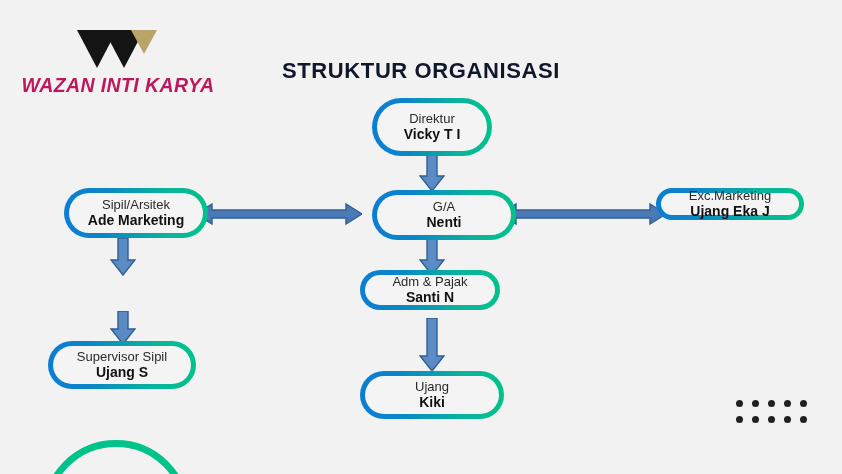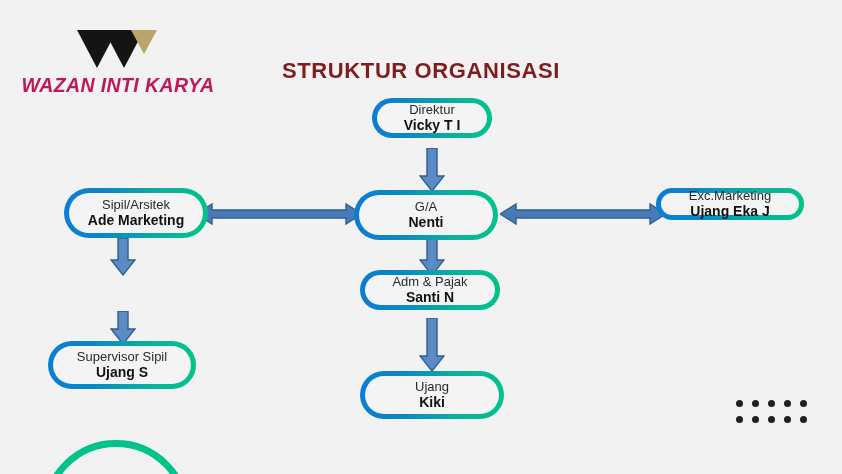--- a/index.html
+++ b/index.html
@@ -103,21 +103,21 @@
   
   .chart-title {
     position: absolute;
     left: 0;
     top: 58px;
     width: 842px;
     text-align: center;
     font-size: 22px;
     font-weight: bold;
     letter-spacing: 0.6px;
-    color: #7f1d1d;
+    color: #0f172a;
   }
 
   
   .node {
     position: absolute;
     box-sizing: border-box;
     border-radius: 999px;
     padding: 5px;
     background: linear-gradient(90deg, #0b7dd4 0%, #0a86c8 28%, #09b49b 72%, #00c389 100%);
     display: flex;
@@ -201,28 +201,28 @@
       <path d="M8,0 L18,0 L18,24 L25,24 L13,39 L1,24 L8,24 Z" fill="#5b8bc4" stroke="#2f5f92" stroke-width="1.4"></path>
     </svg>
   </div>
 
   <div class="conn" style="left:419px; top:318px;">
     <svg width="26" height="54" viewBox="0 0 26 54">
       <path d="M8,0 L18,0 L18,38 L25,38 L13,53 L1,38 L8,38 Z" fill="#5b8bc4" stroke="#2f5f92" stroke-width="1.4"></path>
     </svg>
   </div>
 
-  <div class="node" style="left:372px; top:98px; width:120px; height:40px;">
+  <div class="node" style="left:372px; top:98px; width:120px; height:58px;">
     <div class="node-inner">
       <span class="node-role">Direktur</span>
       <span class="node-person">Vicky T I</span>
     </div>
   </div>
 
-  <div class="node" style="left:354px; top:190px; width:144px; height:50px;">
+  <div class="node" style="left:372px; top:190px; width:144px; height:50px;">
     <div class="node-inner">
       <span class="node-role">G/A</span>
       <span class="node-person">Nenti</span>
     </div>
   </div>
 
   <div class="node" style="left:64px; top:188px; width:144px; height:50px;">
     <div class="node-inner">
       <span class="node-role">Sipil/Arsitek</span>
       <span class="node-person">Ade Marketing</span>

